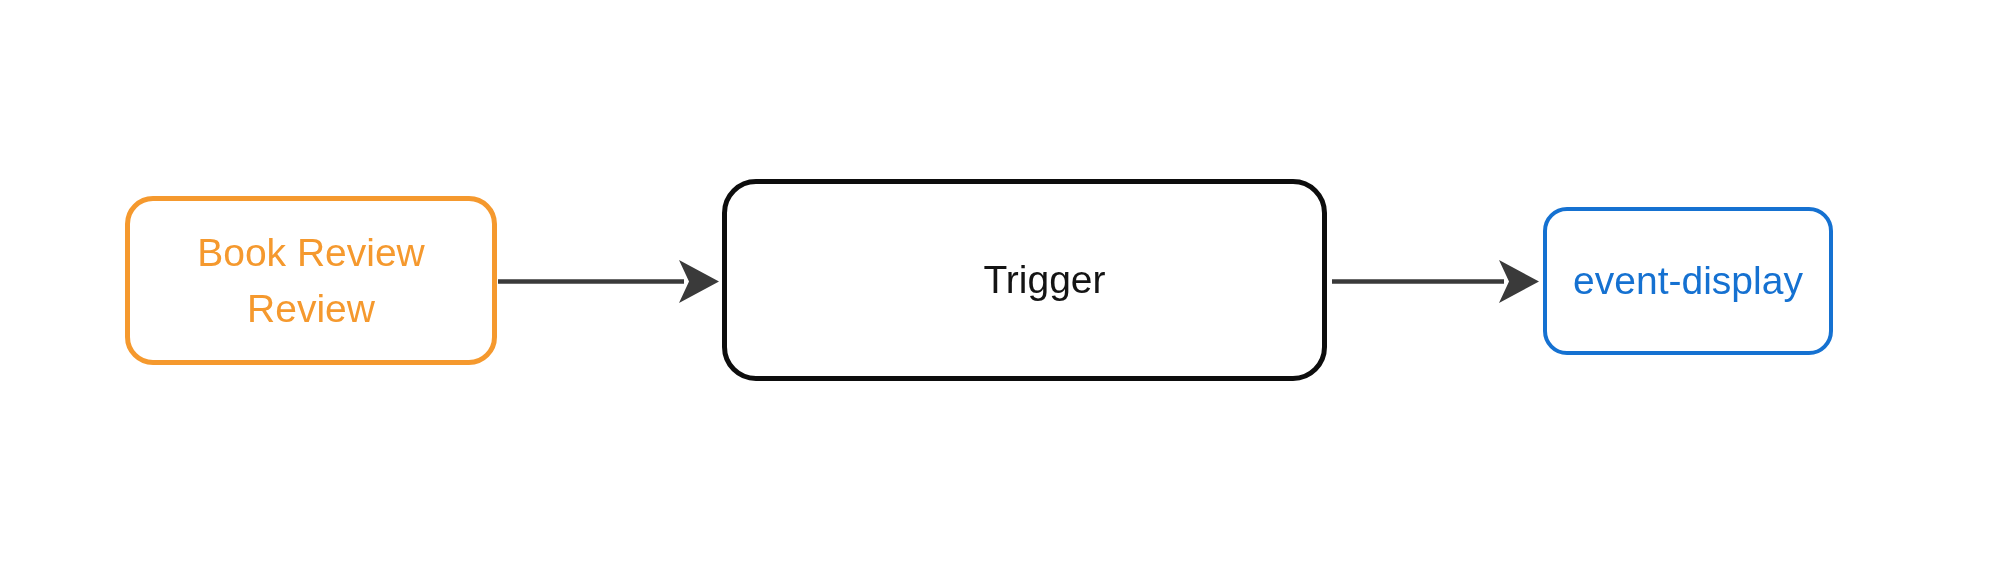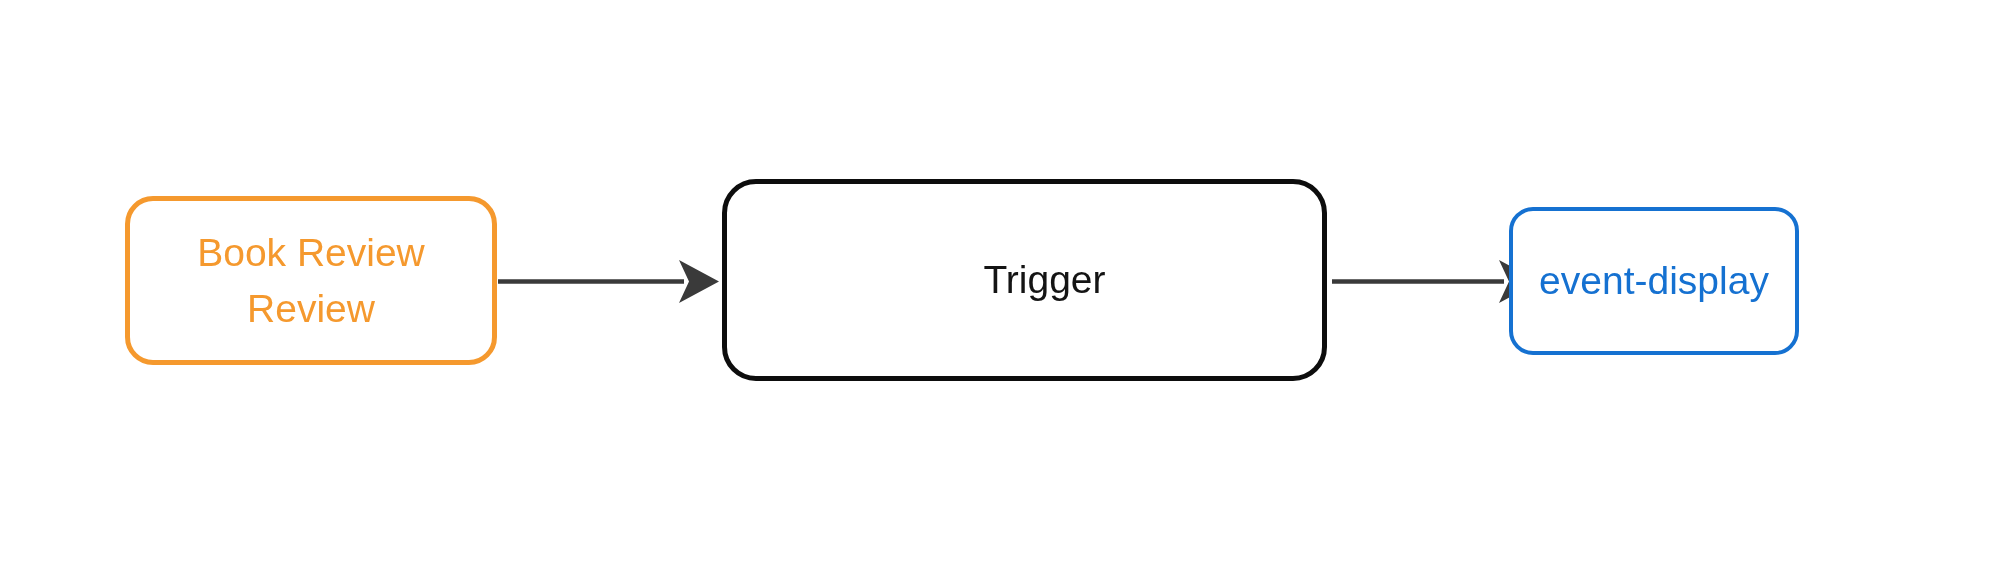--- a/index.html
+++ b/index.html
@@ -37,21 +37,21 @@
   }
   .node-trigger {
     left: 722px; top: 179px;
     width: 605px; height: 202px;
     border: 5px solid var(--trigger-border, #0D0D0D);
     border-radius: 34px;
     color: var(--trigger-text, #141414);
     padding-left: 40px;
   }
   .node-sink {
-    left: 1509px; top: 207px;
+    left: 1543px; top: 207px;
     width: 290px; height: 148px;
     border: 4px solid var(--sink, #1571D1);
     border-radius: 24px;
     color: var(--sink, #1571D1);
   }
   .edge-layer {
     position: absolute;
     left: 0; top: 0;
     width: 1999px; height: 585px;
     pointer-events: none;

